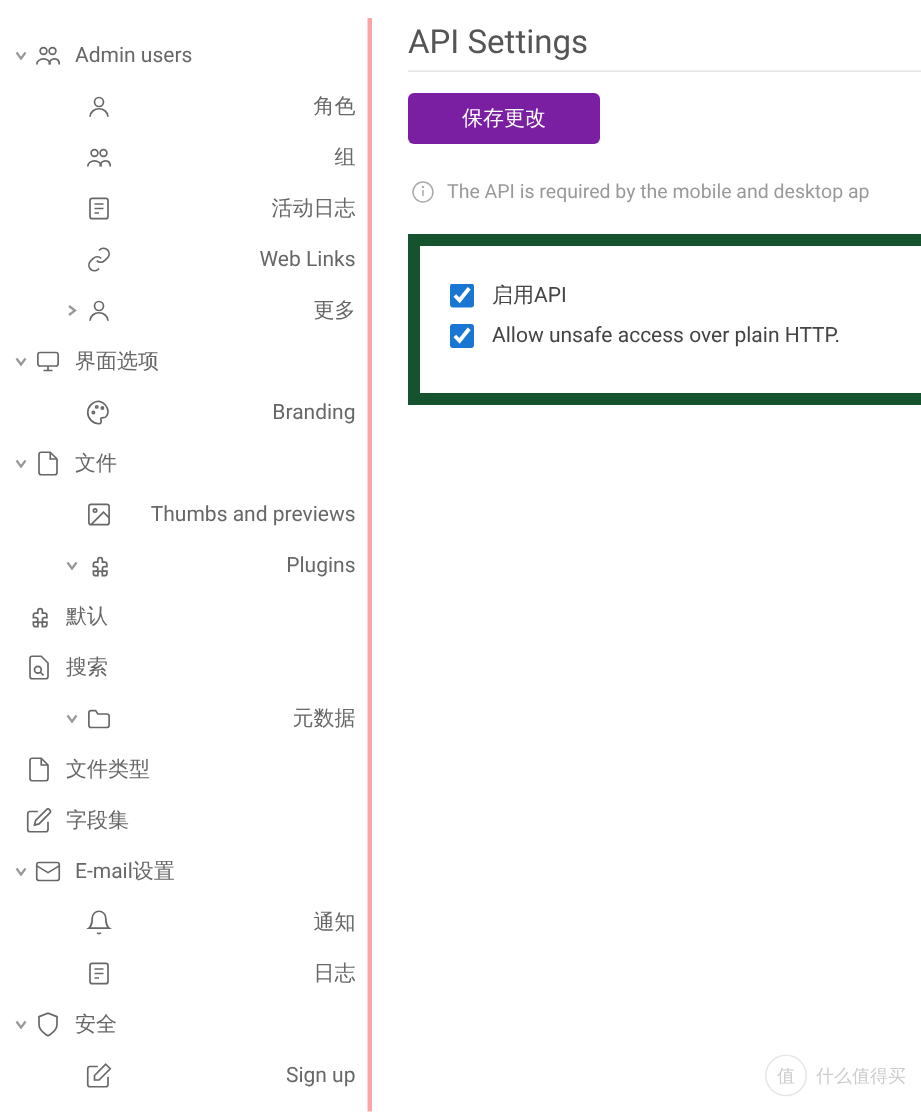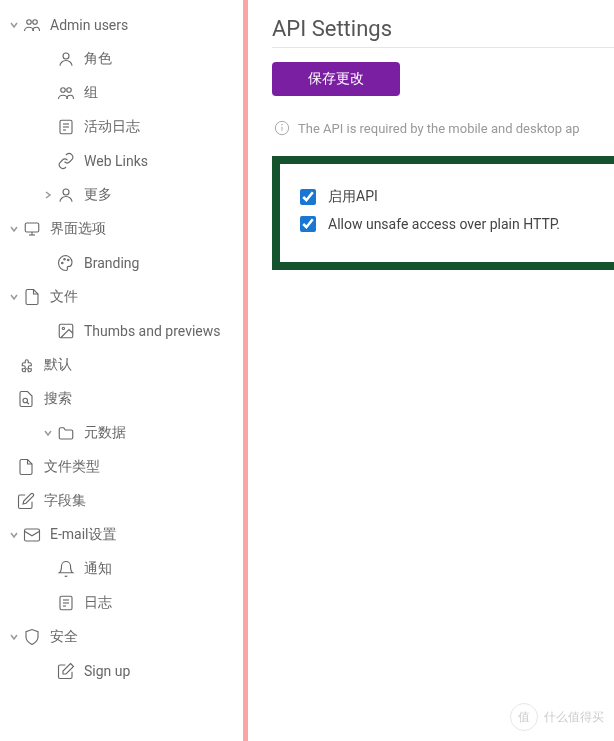--- a/index.html
+++ b/index.html
@@ -8,24 +8,25 @@
       font-size: 14px;
       color: #333;
       display: flex;
       height: 741px;
       width: 614px;
       overflow: hidden;
       background: #fff;
     }
     .sidebar {
       width: 248px;
-      border-right: 5px solid #fca5a5;
+      border-right: 3px solid #fca5a5;
       overflow-y: auto;
       padding: 8px 0;
       flex-shrink: 0;
+      margin-top: 12px;
     }
     .tree-item {
       display: flex;
       align-items: center;
       padding: 7px 8px 7px 0;
       cursor: pointer;
       user-select: none;
       color: #676767;
     }
     .chev {
@@ -42,21 +43,21 @@
       height: 20px;
       display: inline-flex;
       align-items: center;
       justify-content: center;
       margin-right: 8px;
       flex-shrink: 0;
     }
     .icon svg { width: 18px; height: 18px; stroke: #676767; stroke-width: 1.5; fill: none; }
     .label { flex: 1; white-space: nowrap; overflow: hidden; text-overflow: ellipsis; }
     .d0 { padding-left: 6px; }
-    .d1 { padding-left: 40px; }
+    .d1 { padding-left: 40px; text-align: right; }
     .d2 { }
     .main {
       flex: 1;
       padding: 16px 0 0 24px;
       overflow: hidden;
     }
     .page-title {
       font-size: 22px;
       font-weight: 400;
       color: #555;
@@ -237,20 +238,33 @@
     <div class="tree-item d1">
       <span class="chev"></span>
       <span class="icon">
         <svg viewBox="0 0 24 24">
           <rect x="3" y="3" width="18" height="18" rx="2"></rect>
           <circle cx="8.5" cy="8.5" r="1.5"></circle>
           <polyline points="21 15 16 10 5 21"></polyline>
         </svg>
       </span>
       <span class="label">Thumbs and previews</span>
+    </div>
+    <div class="tree-item d1">
+      <span class="chev">
+        <svg width="10" height="10" viewBox="0 0 10 10">
+          <polyline points="2,3 5,7 8,3" fill="none" stroke="#999" stroke-width="1.5"></polyline>
+        </svg>
+      </span>
+      <span class="icon">
+        <svg viewBox="0 0 24 24">
+          <path d="M19 13v-2a2 2 0 0 0-2-2h-2V7a2 2 0 1 0-4 0v2H9a2 2 0 0 0-2 2v2h2a2 2 0 1 1 0 4H7v2a2 2 0 0 0 2 2h2v-2a2 2 0 1 1 4 0v2h2a2 2 0 0 0 2-2v-2h-2a2 2 0 1 1 0-4h2z"></path>
+        </svg>
+      </span>
+      <span class="label">Plugins</span>
     </div>
     <div class="tree-item d2">
       <span class="chev"></span>
       <span class="icon">
         <svg viewBox="0 0 24 24">
           <path d="M19 13v-2a2 2 0 0 0-2-2h-2V7a2 2 0 1 0-4 0v2H9a2 2 0 0 0-2 2v2h2a2 2 0 1 1 0 4H7v2a2 2 0 0 0 2 2h2v-2a2 2 0 1 1 4 0v2h2a2 2 0 0 0 2-2v-2h-2a2 2 0 1 1 0-4h2z"></path>
         </svg>
       </span>
       <span class="label">默认</span>
     </div>

